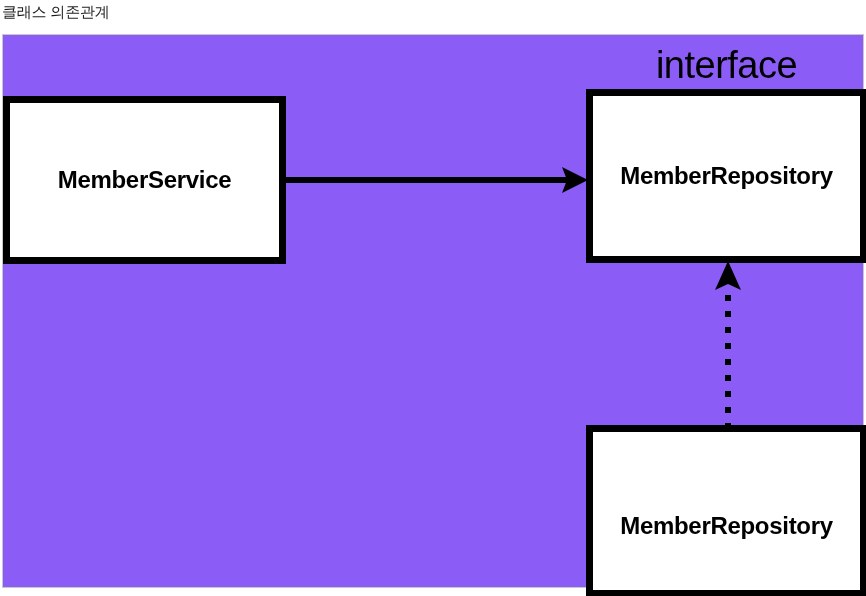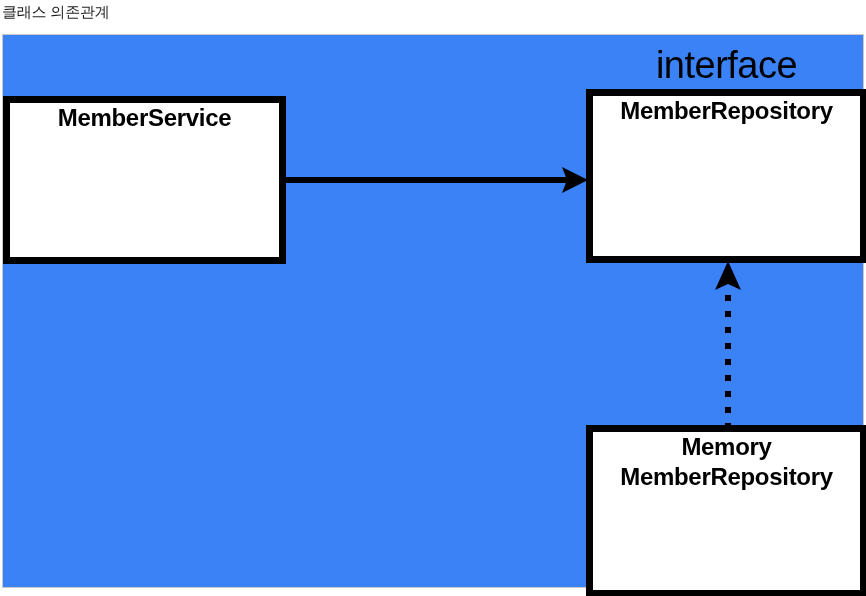--- a/index.html
+++ b/index.html
@@ -30,30 +30,31 @@
 
   
   #diagram-container {
     position: absolute;
     left: 2px;
     top: 34px;
     width: 862px;
     height: 554px;
     border: 1px solid #c8c8c8;
     box-sizing: border-box;
-    background: #3b82f6;
+    background: #8b5cf6;
   }
 
   
   .class-box {
     position: absolute;
     background: #ffffff;
     border: 7px solid #000000;
     box-sizing: border-box;
     display: flex;
+    align-items: center;
     justify-content: center;
     text-align: center;
   }
   .class-box .box-label {
     font-size: 24px;
     font-weight: bold;
     color: #000000;
     line-height: 30px;
     letter-spacing: -0.3px;
   }
@@ -125,21 +126,21 @@
   <div id="box-member-service" class="class-box">
     <span class="box-label">MemberService</span>
   </div>
 
   <div id="box-member-repository" class="class-box">
     <span class="box-label">MemberRepository</span>
   </div>
 
   <div id="box-memory-member-repository" class="class-box">
     <span class="box-label">
-      <span>Memory</span><br>
+      <br>
       <span>MemberRepository</span>
     </span>
   </div>
 
   <svg id="dependency-arrow" width="304" height="28" viewBox="0 0 304 28">
     <line x1="0" y1="14" x2="288" y2="14" stroke="#000000" stroke-width="6"></line>
     <polygon points="304,14 278,27 283,14 278,1" fill="#000000"></polygon>
   </svg>
 
   <svg id="realization-arrow" width="50" height="172" viewBox="0 0 50 172">

